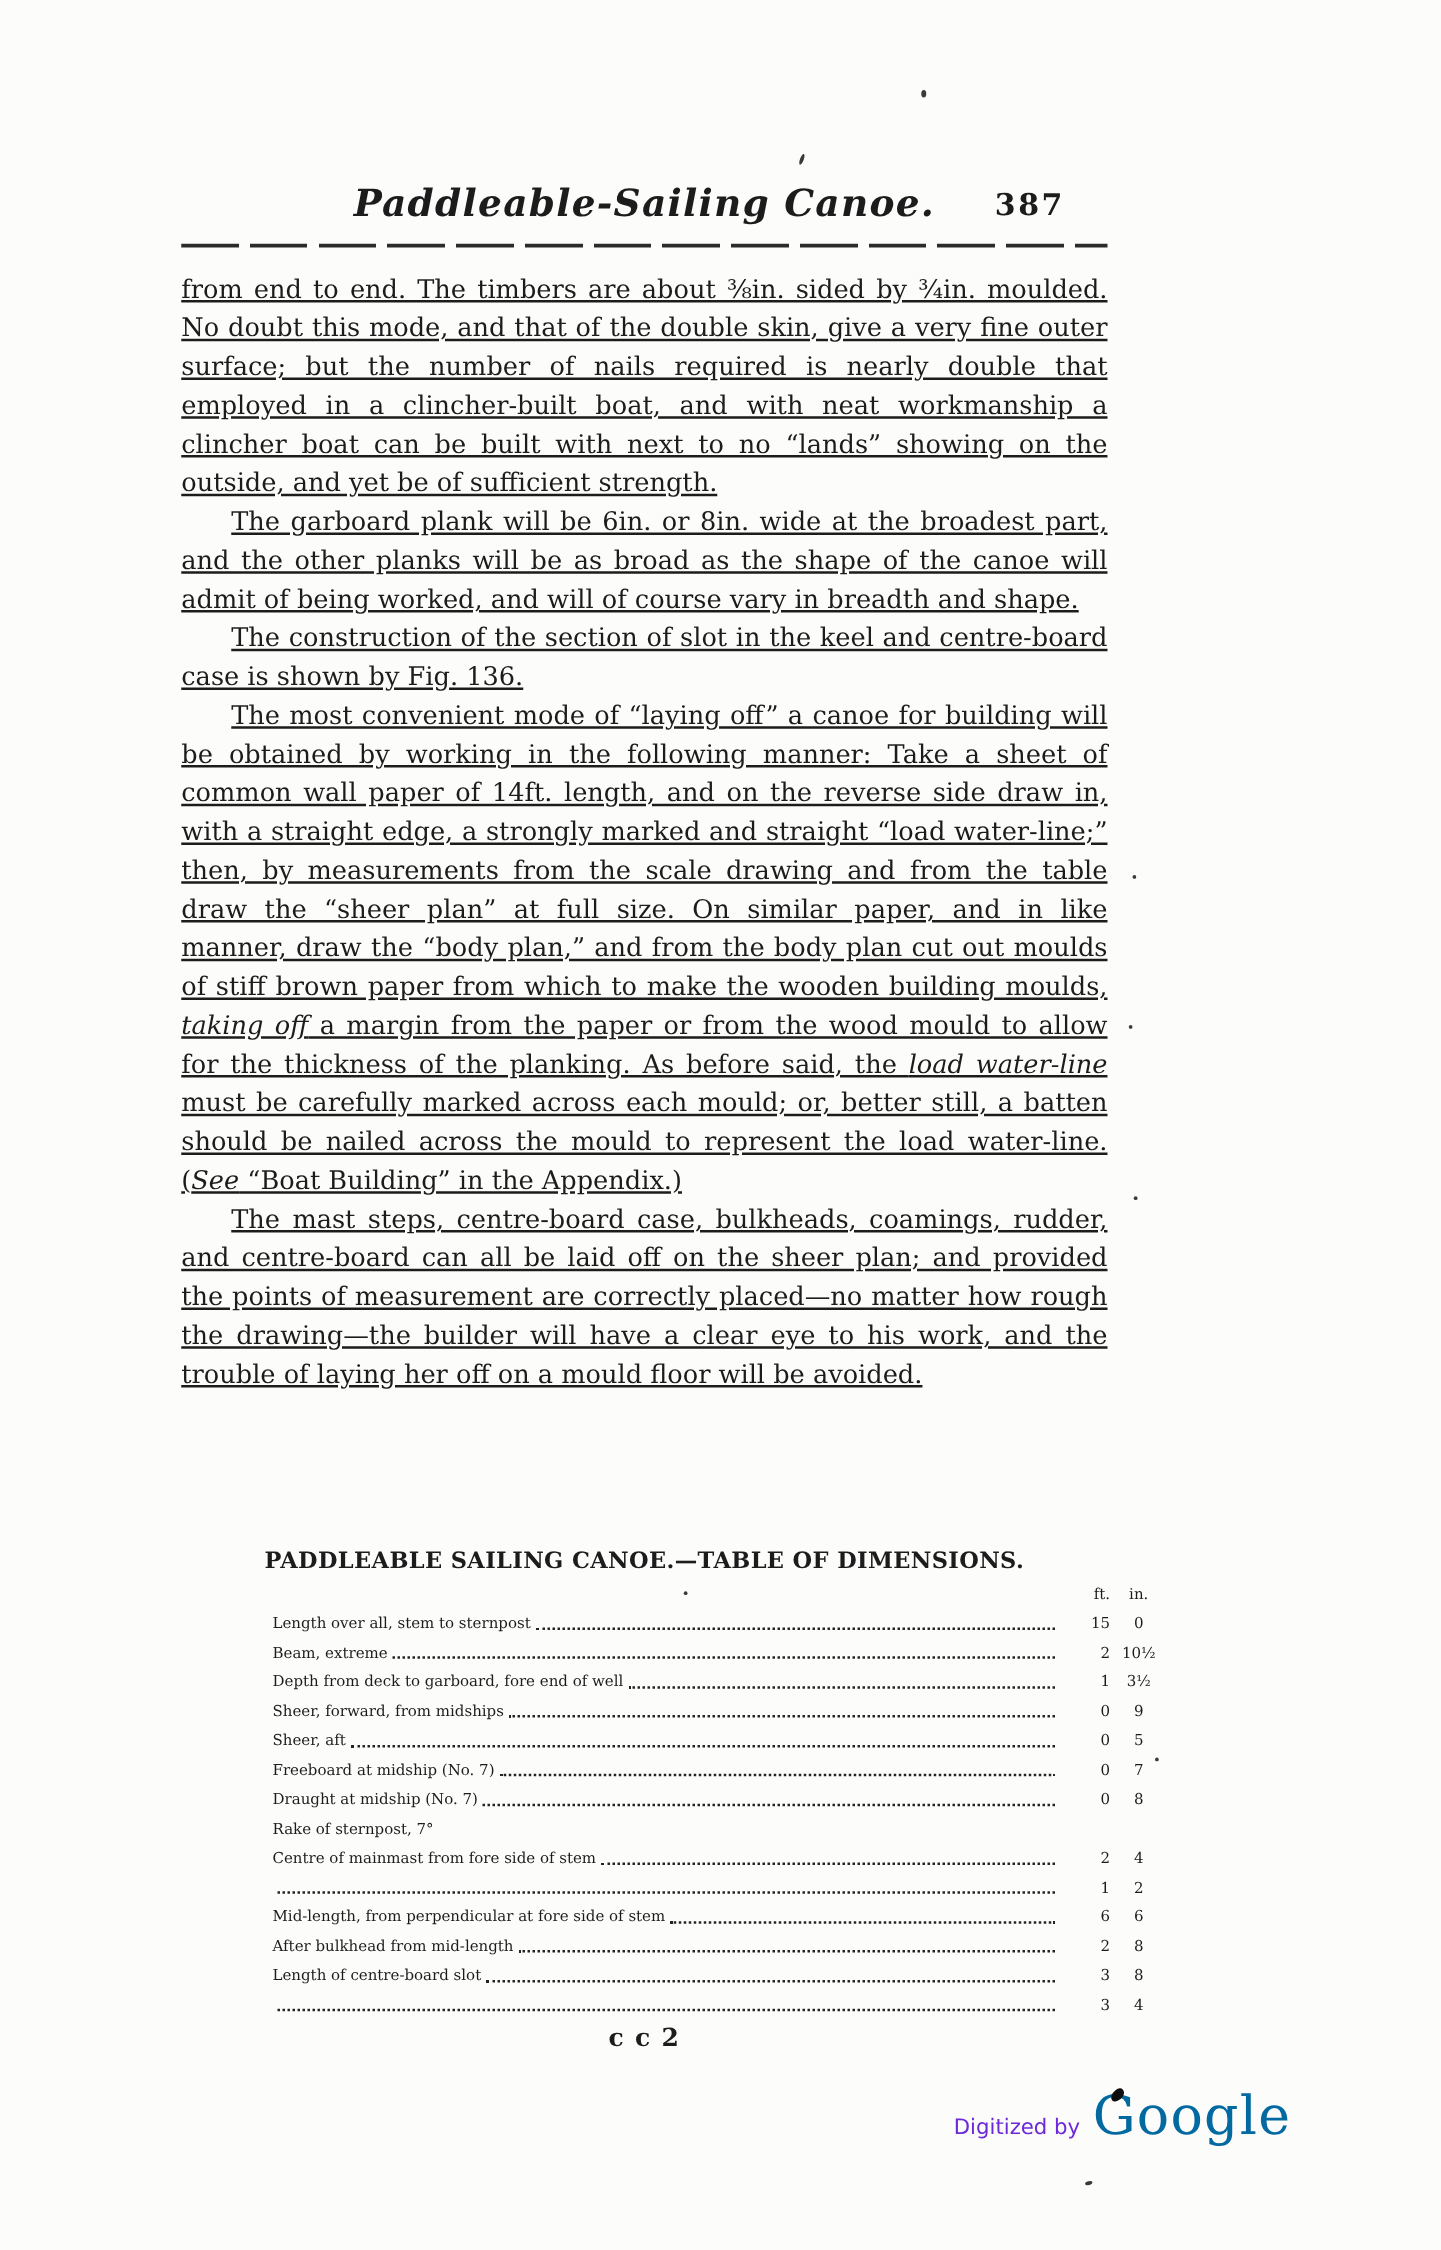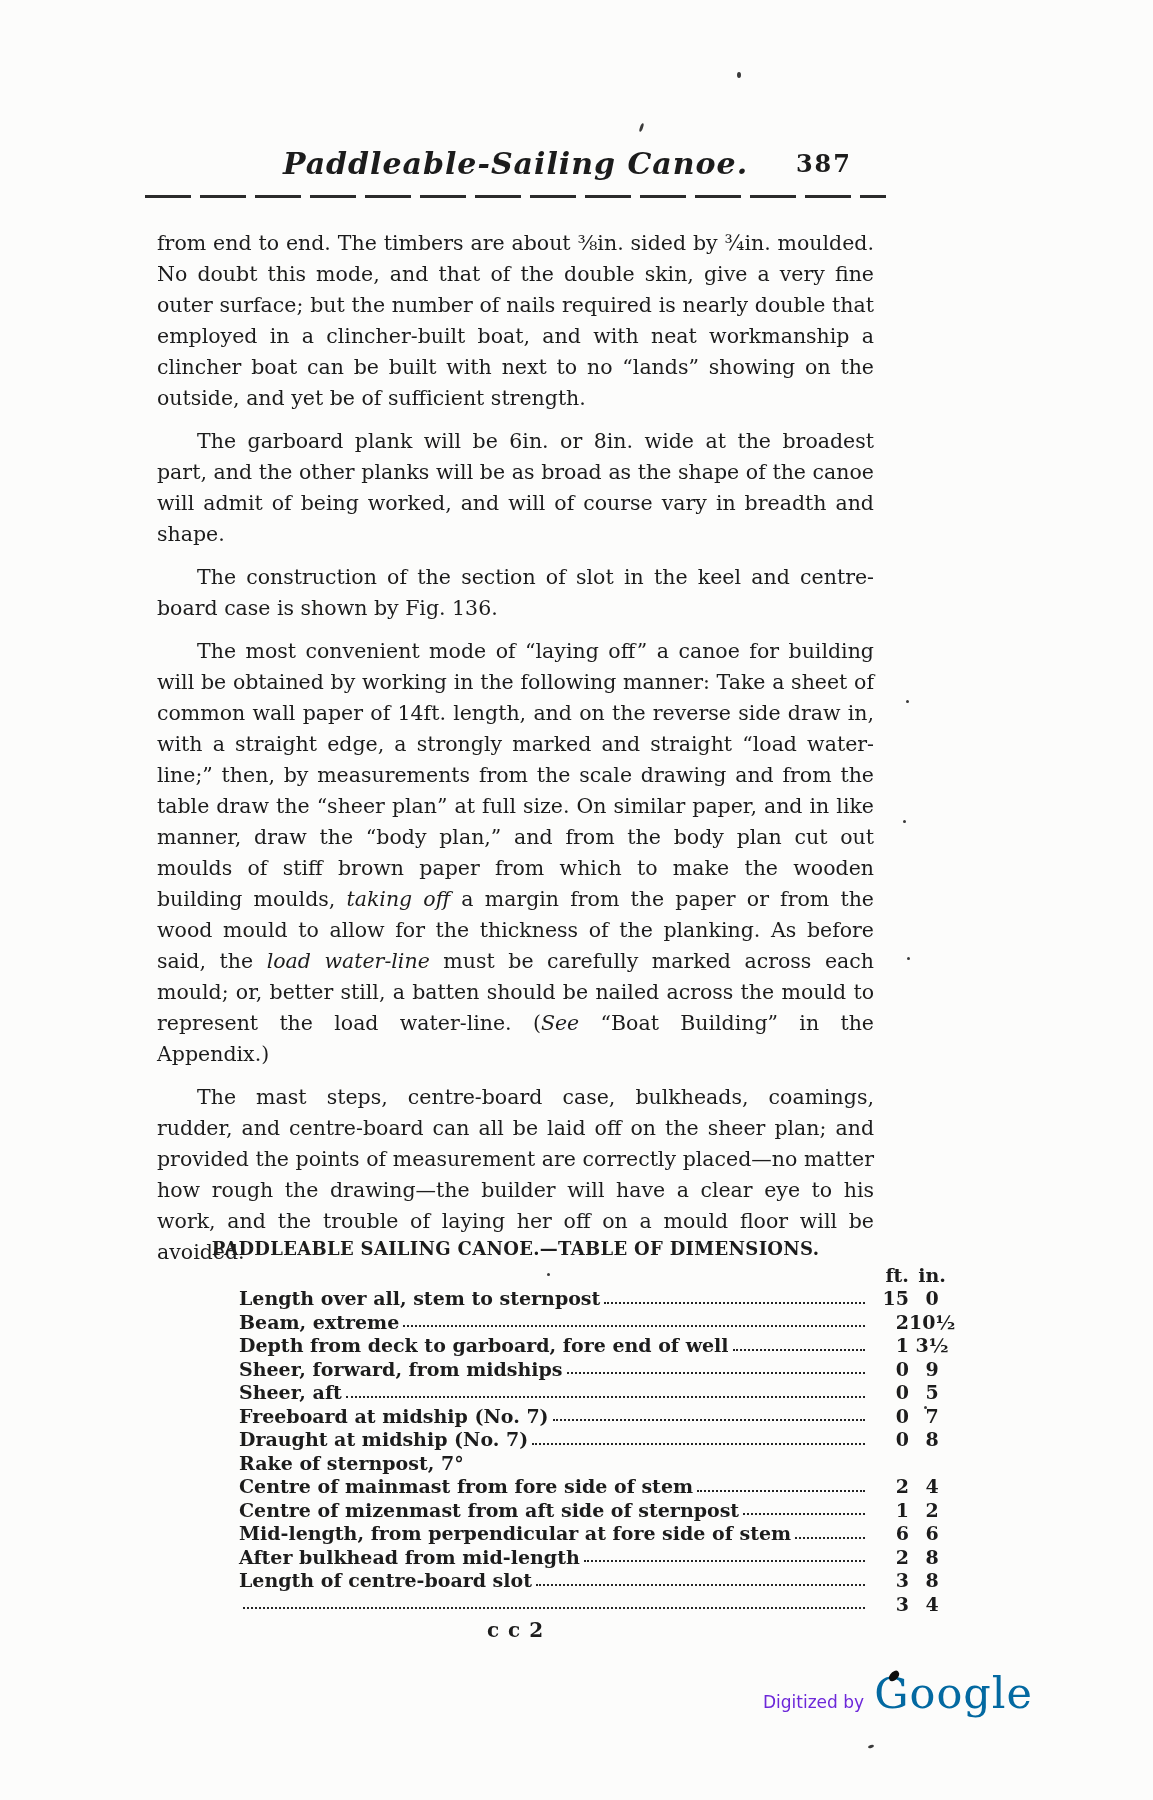--- a/index.html
+++ b/index.html
@@ -28,32 +28,32 @@
     background: repeating-linear-gradient(to right,
       #2b2b2b 0px, #2b2b2b 46px,
       rgba(43,43,43,0) 46px, rgba(43,43,43,0) 55px);
   }
 
   .body-text {
     position: absolute; top: 216px; left: 145px; width: 741px;
     font-size: 20.5px; line-height: 31px;
     text-align: justify;
   }
-  .body-text p { margin: 12px; }
+  .body-text p { margin: 0; text-decoration: underline; }
   .body-text p.indent { text-indent: 40px; }
   .it { font-style: italic; }
 
   .dim-title {
     position: absolute; top: 1238px; left: 145px; width: 741px;
     text-align: center; font-size: 18px; font-weight: bold;
     letter-spacing: 0.3px;
   }
   .dim-rows {
     position: absolute; top: 1263px; left: 218px; width: 716px;
-    font-size: 19px; font-weight: bold; margin-left: 21px;
+    font-size: 12px; font-weight: normal;
   }
   .units { display: flex; justify-content: flex-end; height: 24px; line-height: 24px; }
   .units .ft { width: 40px; text-align: right; }
   .units .in { width: 46px; text-align: center; }
   .row { display: flex; align-items: baseline; height: 23.5px; line-height: 23.5px; }
   .row .label { white-space: nowrap; flex: none; }
   .row .leader {
     flex: 1 1 auto; min-width: 0; align-self: flex-end;
     border-bottom: 2.5px dotted #242424;
     margin: 0 4px 7px 4px;
@@ -158,21 +158,20 @@
         <span class="ft"></span>
         <span class="in"></span>
       </div>
       <div class="row">
         <span class="label">Centre of mainmast from fore side of stem</span>
         <span class="leader"></span>
         <span class="ft">2</span>
         <span class="in">4</span>
       </div>
       <div class="row">
-        <span class="label">Centre of mizenmast from aft side of sternpost</span>
         <span class="leader"></span>
         <span class="ft">1</span>
         <span class="in">2</span>
       </div>
       <div class="row">
         <span class="label">Mid-length, from perpendicular at fore side of stem</span>
         <span class="leader"></span>
         <span class="ft">6</span>
         <span class="in">6</span>
       </div>

